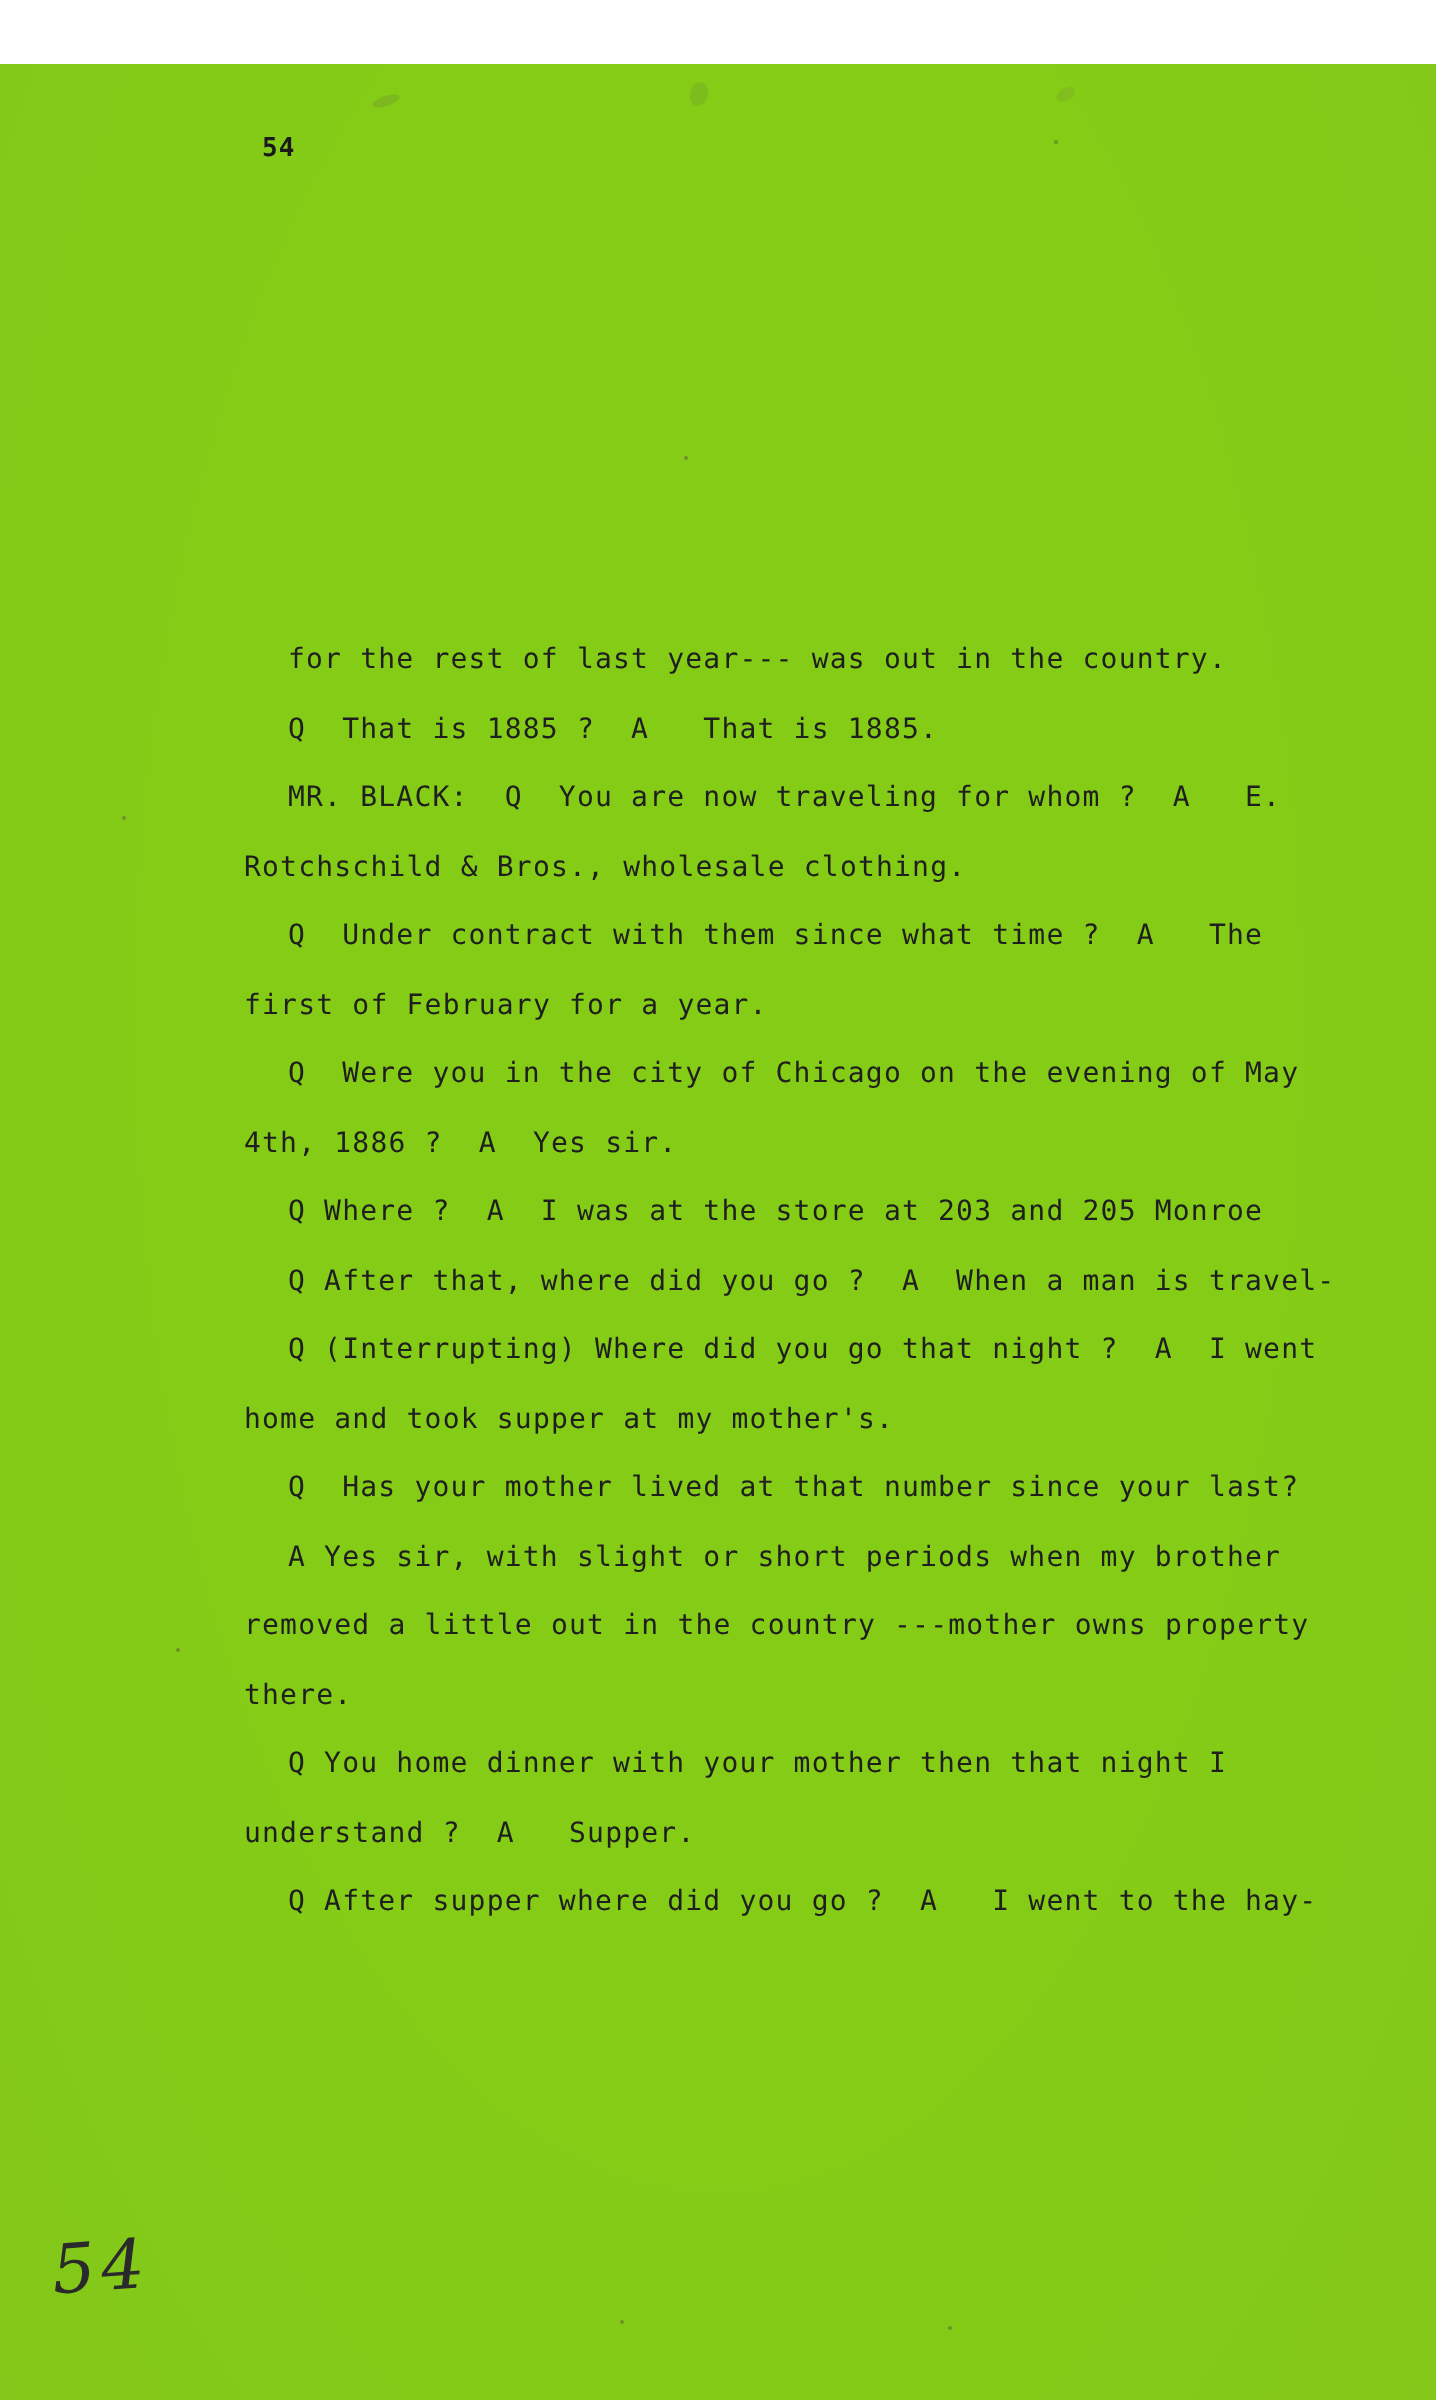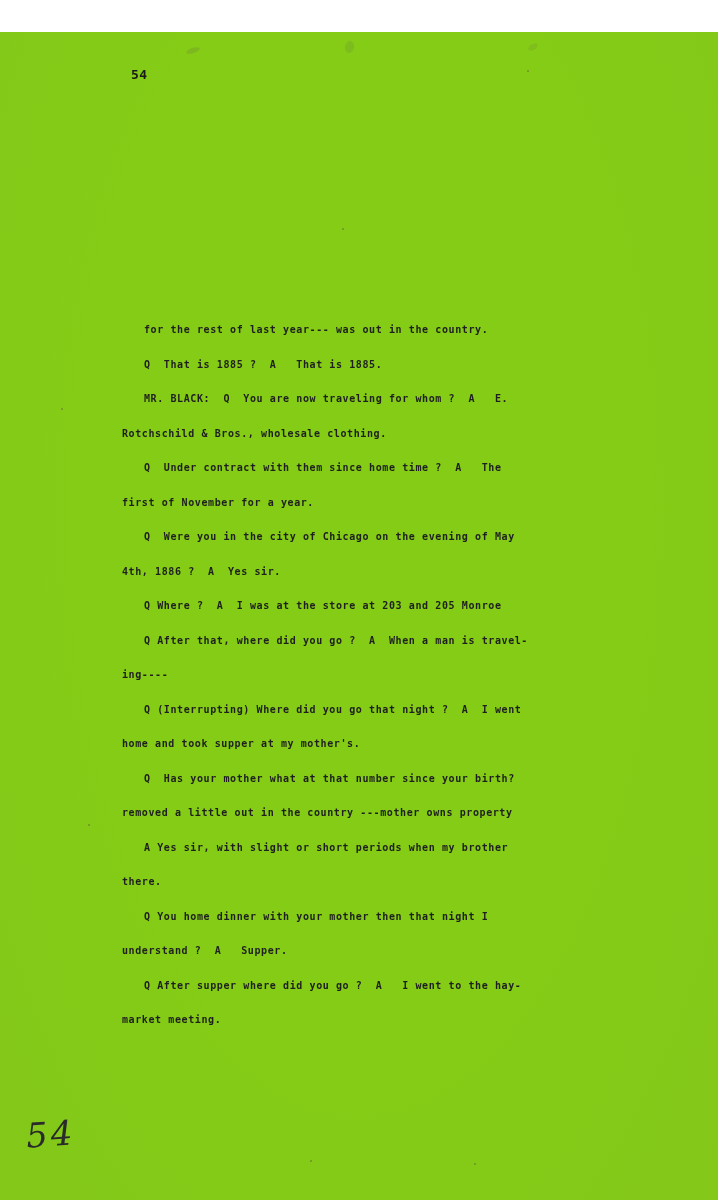--- a/index.html
+++ b/index.html
@@ -48,26 +48,25 @@
     transform: rotate(-4deg);
   }
   .typescript {
     position: absolute;
     left: 122px;
     top: 281px;
     width: 560px;
   }
   .line {
     font-family: "DejaVu Sans Mono", monospace;
-    font-size: 10px;
+    font-size: 14px;
     line-height: 34.5px;
     letter-spacing: 0.6px;
     white-space: pre;
     color: #1f1f1f;
-    font-weight: bold;
   }
   .line.indent {
     padding-left: 22px;
   }
   .smudge {
     position: absolute;
     border-radius: 50%;
     background: rgba(90,88,80,0.30);
     pointer-events: none;
   }
@@ -98,34 +97,32 @@
   <div class="speck" style="left:310px; top:1128px;"></div>
   <div class="speck" style="left:474px; top:1131px;"></div>
 
   <div class="page-number">54</div>
 
   <div class="typescript">
     <div class="line indent">for the rest of last year--- was out in the country.</div>
     <div class="line indent">Q  That is 1885 ?  A   That is 1885.</div>
     <div class="line indent">MR. BLACK:  Q  You are now traveling for whom ?  A   E.</div>
     <div class="line">Rotchschild &amp; Bros., wholesale clothing.</div>
-    <div class="line indent">Q  Under contract with them since home time ?  A   The</div>
-    <div class="line">first of November for a year.</div>
+    <div class="line indent">Q  Under contract with them since what time ?  A   The</div>
+    <div class="line">first of February for a year.</div>
     <div class="line indent">Q  Were you in the city of Chicago on the evening of May</div>
     <div class="line">4th, 1886 ?  A  Yes sir.</div>
     <div class="line indent">Q Where ?  A  I was at the store at 203 and 205 Monroe</div>
     <div class="line indent">Q After that, where did you go ?  A  When a man is travel-</div>
-    <div class="line">ing----</div>
     <div class="line indent">Q (Interrupting) Where did you go that night ?  A  I went</div>
     <div class="line">home and took supper at my mother's.</div>
-    <div class="line indent">Q  Has your mother what at that number since your birth?</div>
+    <div class="line indent">Q  Has your mother lived at that number since your last?</div>
+    <div class="line indent">A Yes sir, with slight or short periods when my brother</div>
     <div class="line">removed a little out in the country ---mother owns property</div>
-    <div class="line indent">A Yes sir, with slight or short periods when my brother</div>
     <div class="line">there.</div>
     <div class="line indent">Q You home dinner with your mother then that night I</div>
     <div class="line">understand ?  A   Supper.</div>
     <div class="line indent">Q After supper where did you go ?  A   I went to the hay-</div>
-    <div class="line">market meeting.</div>
   </div>
 
   <div class="hand-number">54</div>
 
 </div>
 
 </body></html>

